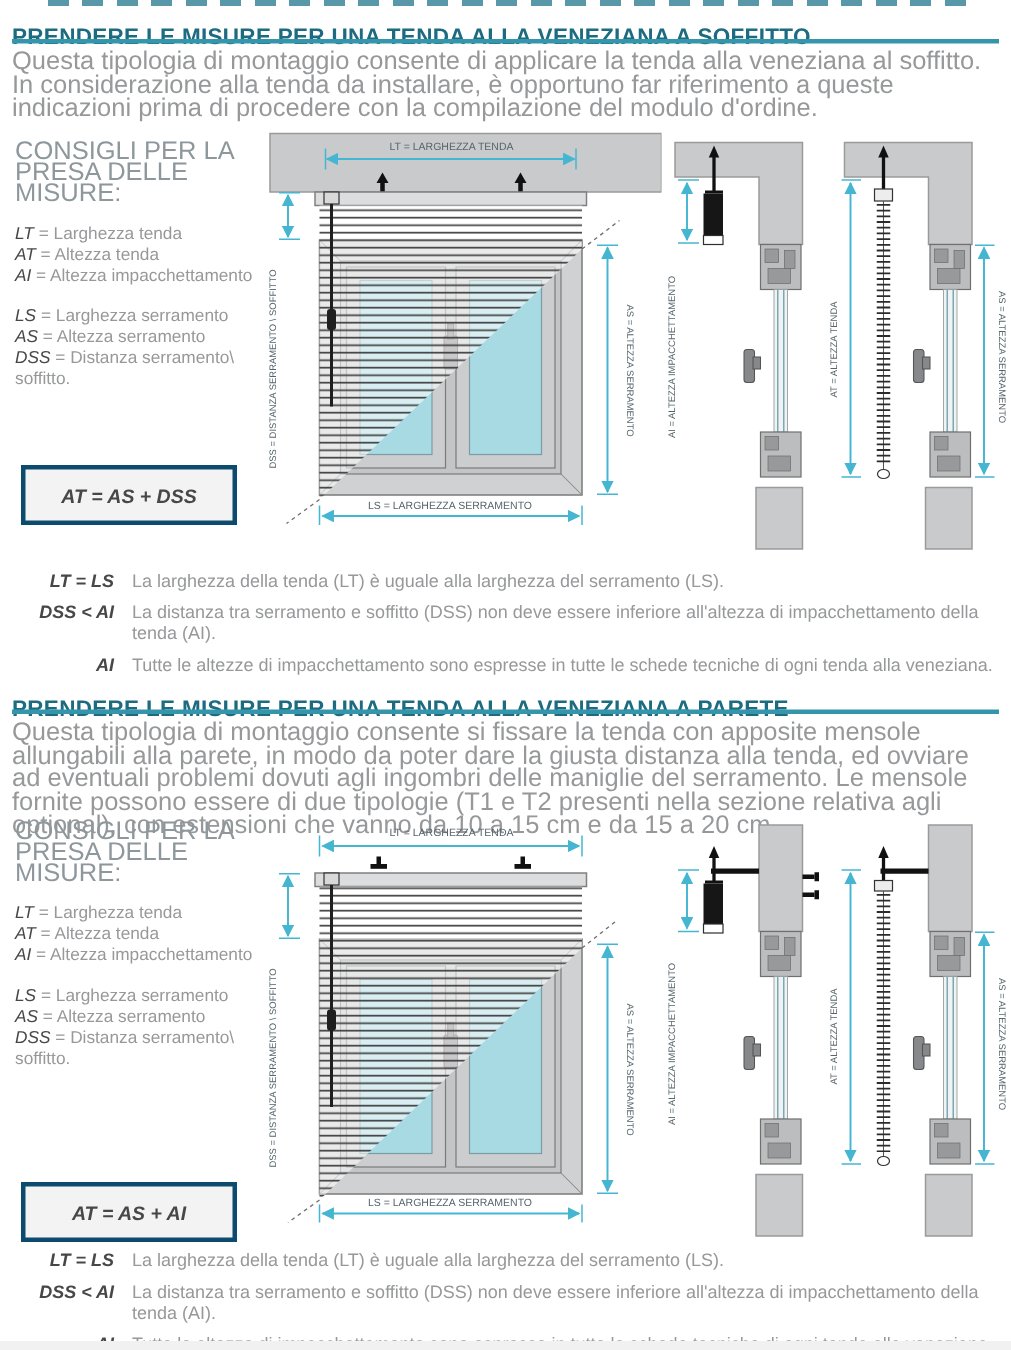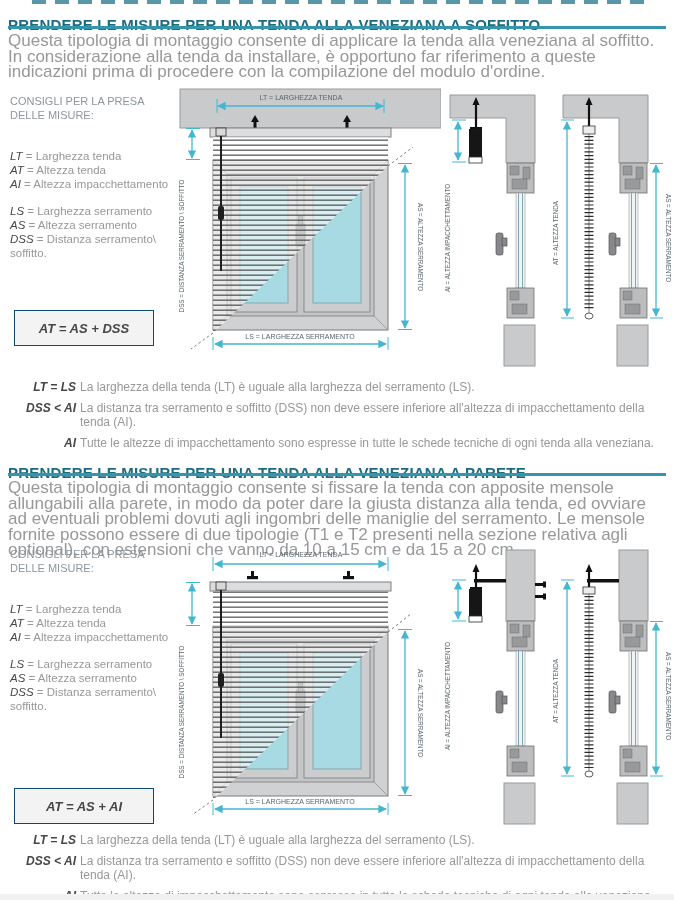--- a/index.html
+++ b/index.html
@@ -5,30 +5,30 @@
   html,body{margin:0;padding:0;background:#fff;}
   .page{position:relative;width:674px;height:900px;background:#fff;overflow:hidden;
         font-family:"Liberation Sans",sans-serif;}
   .top-crop{position:absolute;left:32px;top:0;width:612px;height:4px;opacity:.8;
         background:repeating-linear-gradient(90deg,#2e7e93 0 14px,rgba(0,0,0,0) 14px 23px);}
   .bottom-shade{position:absolute;left:0;top:894px;width:674px;height:6px;background:#f1f1f1;}
   .sec-title{position:absolute;left:8px;font-size:15px;font-weight:bold;color:#1d6b81;
         letter-spacing:.2px;white-space:nowrap;}
   .rule{position:absolute;left:8px;width:658px;height:3px;background:#3595aa;}
   .intro{position:absolute;left:8px;width:658px;font-size:17px;line-height:15.5px;color:#97989a;margin:0;}
-  .advice{position:absolute;left:10px;width:160px;font-size:11px;line-height:14px;color:#8d979c;}
+  .advice{position:absolute;left:10px;width:160px;font-size:17px;line-height:14px;color:#8d979c;}
   .legend{position:absolute;left:10px;width:172px;font-size:11.5px;line-height:14px;color:#97989a;}
   .abbr{font-weight:normal;font-style:italic;color:#474747;}
-  .formula{position:absolute;left:14px;width:138px;height:34px;background:#f3f3f3;border:1px solid #0c4a6e;
+  .formula{position:absolute;left:14px;width:138px;height:34px;background:#f3f3f3;border:3px solid #0c4a6e;
         display:flex;align-items:center;justify-content:center;font-size:13px;font-weight:bold;
         font-style:italic;color:#474747;}
   .notes{position:absolute;left:0;width:674px;}
   .note-row{display:flex;margin-bottom:7px;font-size:12px;line-height:14px;}
   .note-label{flex:0 0 76px;width:76px;text-align:right;font-weight:bold;font-style:italic;color:#474747;}
-  .note-text{margin-left:4px;color:#97989a;}
+  .note-text{margin-left:12px;color:#97989a;}
   svg.diag{position:absolute;}
   svg text{font-family:"Liberation Sans",sans-serif;}
   .slab{fill:#c9cacc;stroke:#9a9a9a;stroke-width:1;}
   .frame{fill:#d0d1d3;stroke:#7a7a7a;stroke-width:1;}
   .inner{fill:#c4c5c7;stroke:#7a7a7a;stroke-width:.8;}
   .sash{fill:#cccdcf;stroke:#7a7a7a;stroke-width:.8;}
   .glass{fill:#a8dae3;stroke:#7d9ba3;stroke-width:.8;}
   .mit{stroke:#8a8a8a;stroke-width:.7;}
   .dim{stroke:#45b6d1;stroke-width:1.3;fill:none;}
   .dimt{stroke:#45b6d1;stroke-width:1;}

